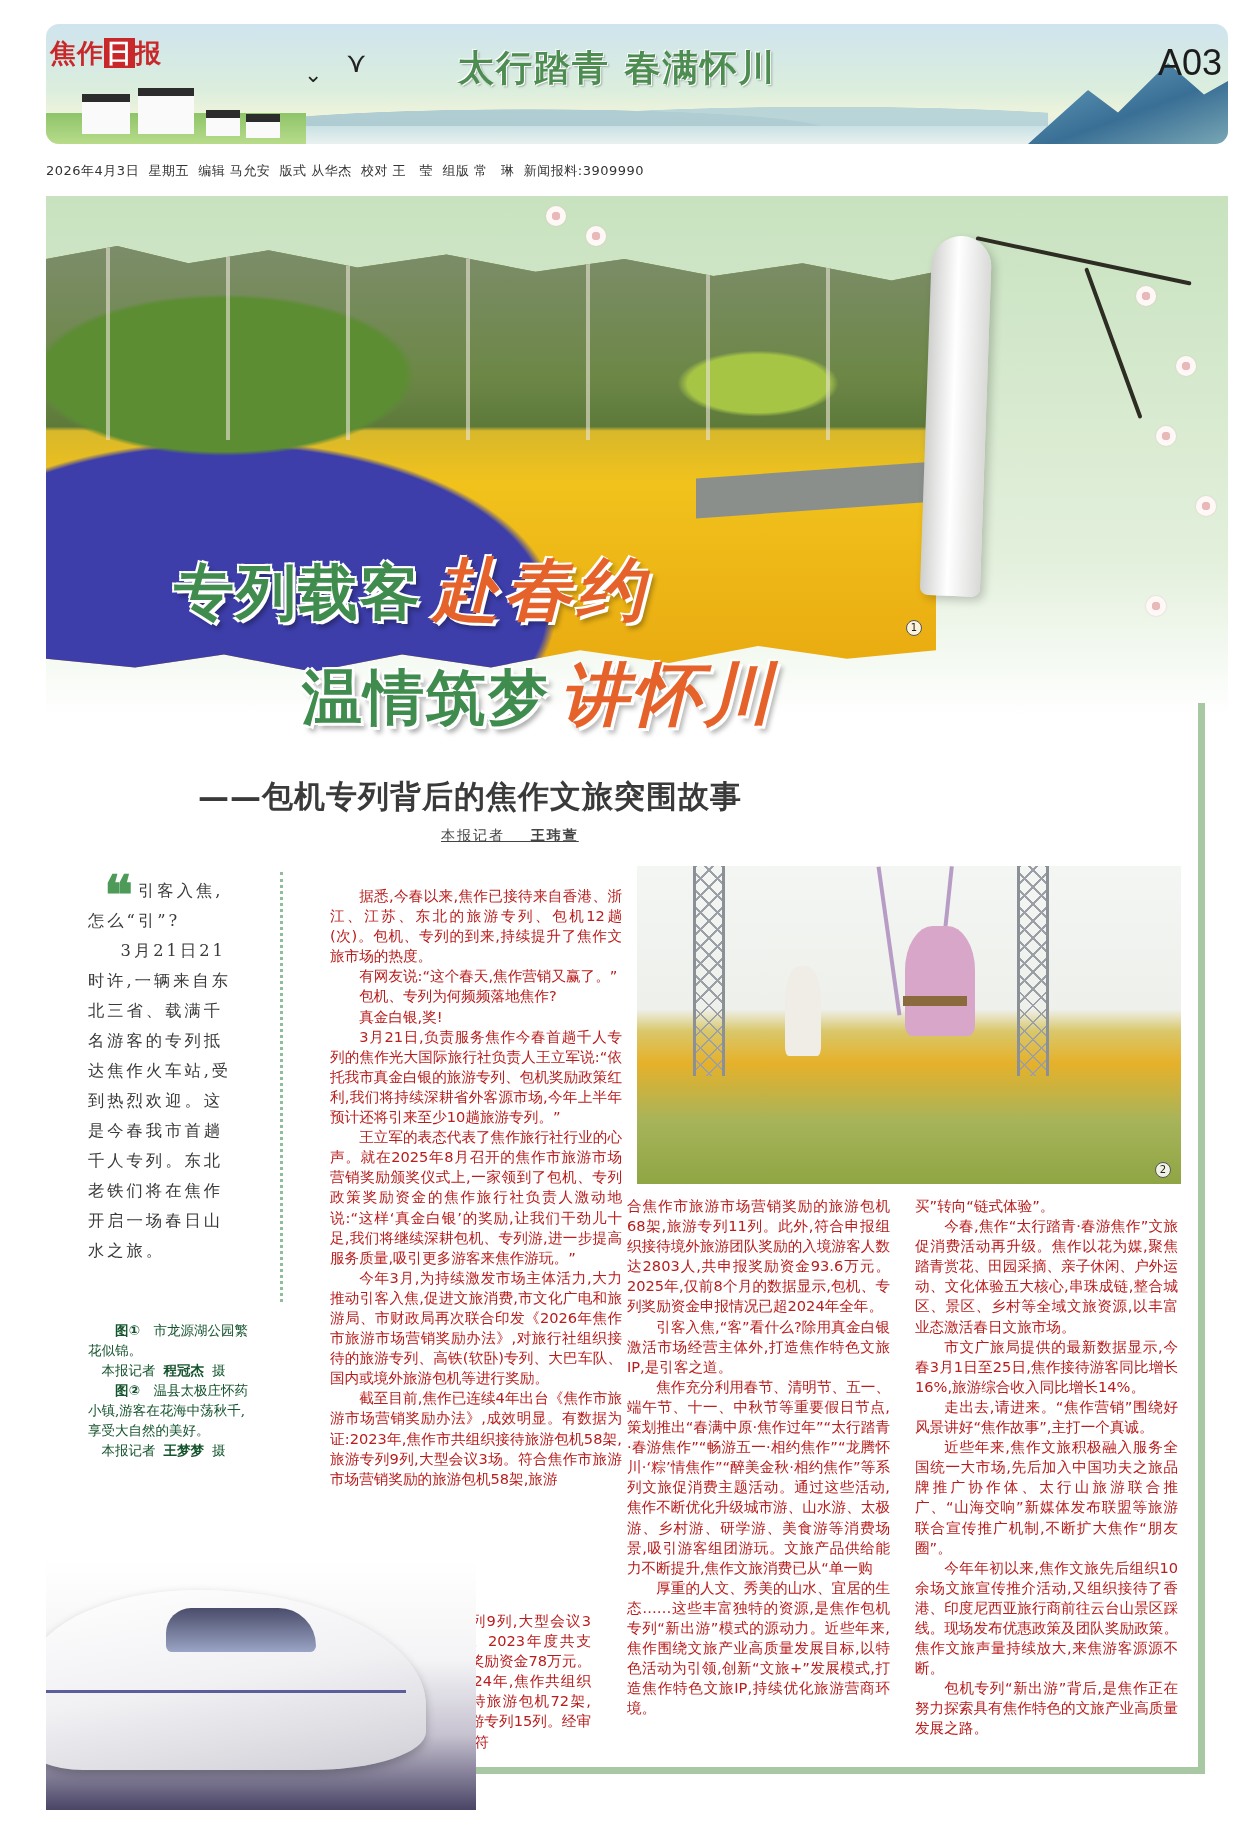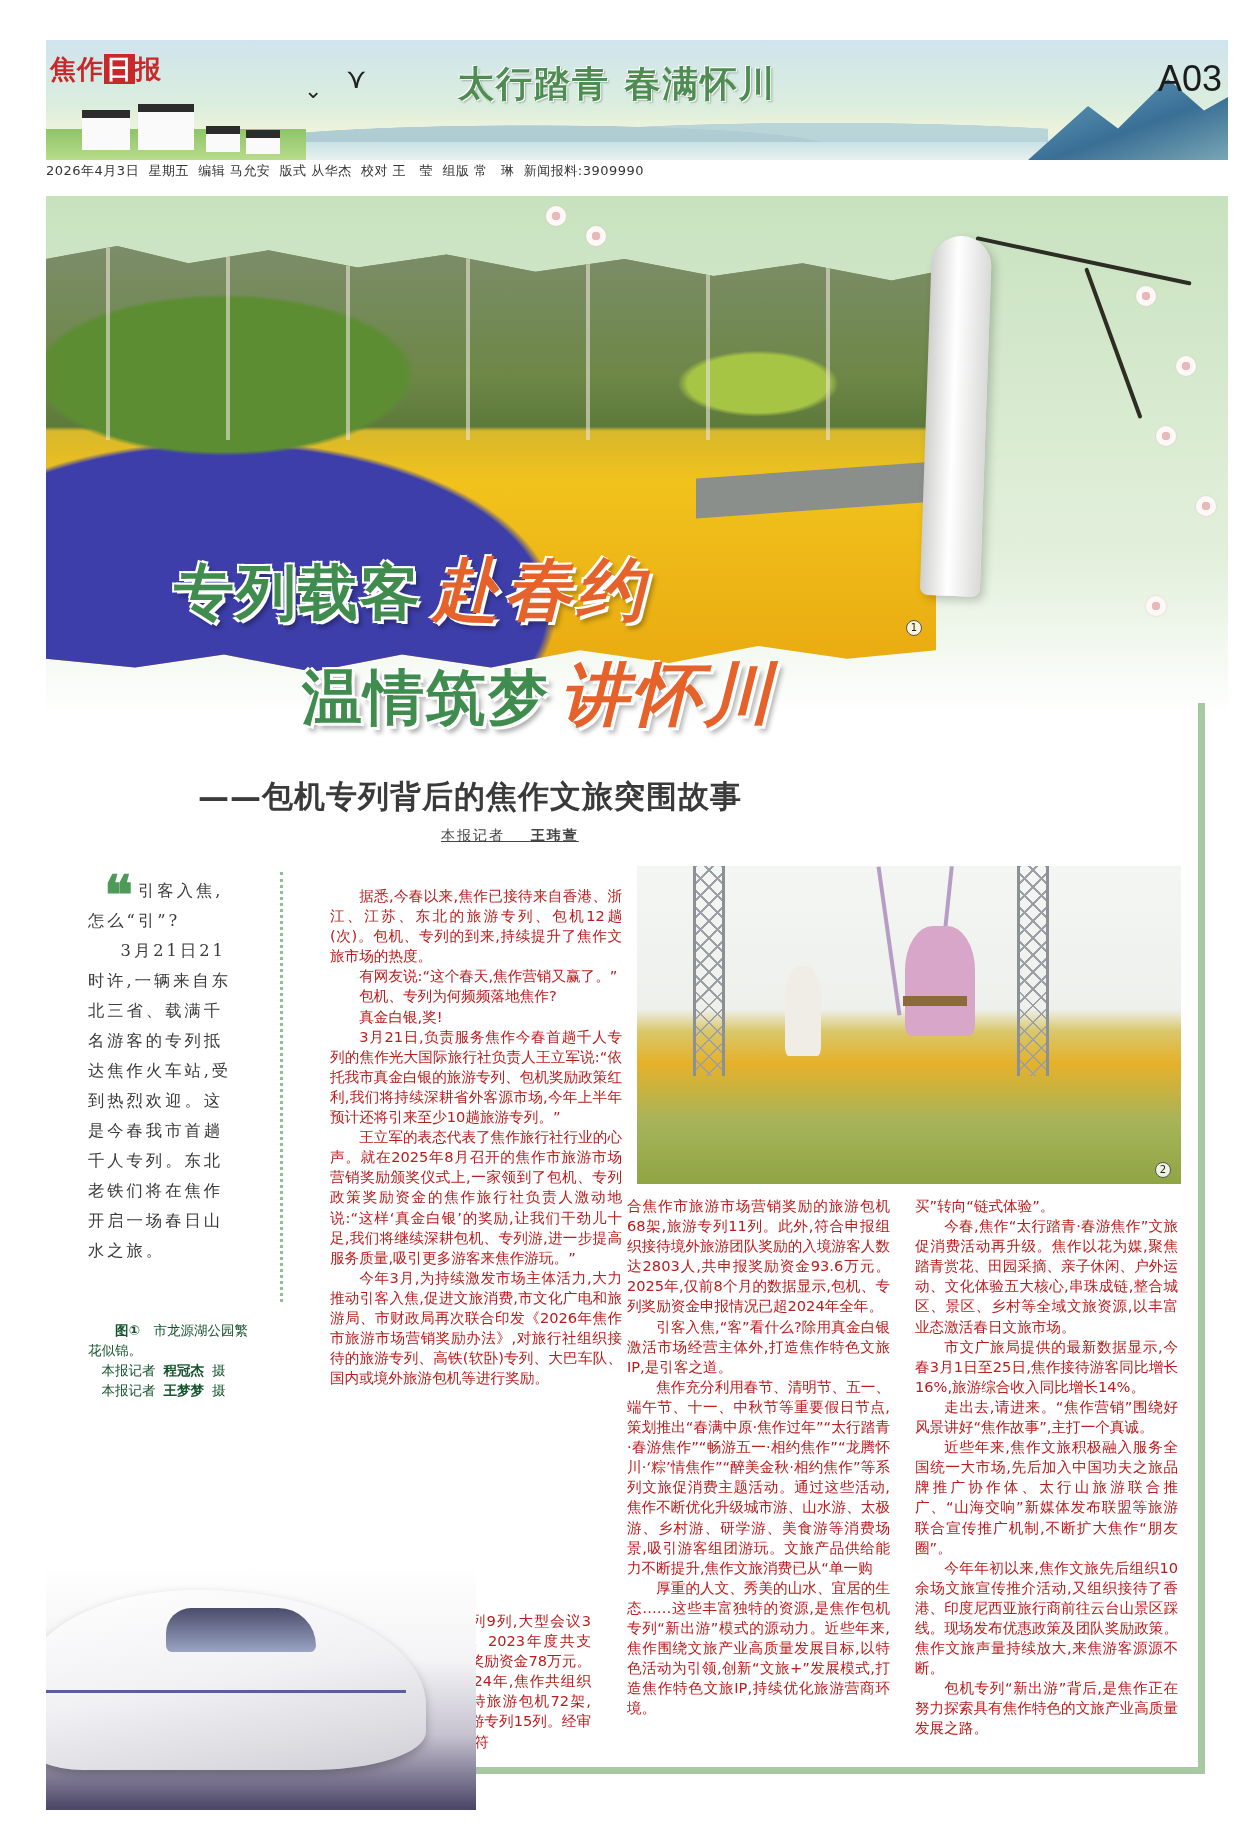--- a/index.html
+++ b/index.html
@@ -1,23 +1,24 @@
 <!DOCTYPE html>
 <html><head>
 <meta charset="utf-8">
 <style>
   * { box-sizing: border-box; margin: 0; padding: 0; }
   html, body { width: 1243px; height: 1839px; background: #ffffff; overflow: hidden; }
   body { position: relative; font-family: "DejaVu Sans", "Liberation Sans", sans-serif; color: #333; }
 
   
   .masthead {
-    position: absolute; left: 46px; top: 40px; width: 1182px; height: 120px;
+    position: absolute; left: 46px; top: 24px; width: 1182px; height: 120px;
     background: linear-gradient(180deg, #cfe4ee 0%, #dbeedd 55%, #eef3dc 75%, #d6e8ee 100%);
     overflow: hidden;
+    border-radius: 13px;
   }
   .masthead .hills {
     position: absolute; left: 260px; right: 180px; bottom: 14px; height: 36px;
     background: radial-gradient(ellipse at 30% 100%, #a9c9d1 0 40%, transparent 41%),
                 radial-gradient(ellipse at 70% 100%, #b4d2d8 0 45%, transparent 46%);
     opacity: .9;
   }
   .masthead .water { position: absolute; left: 0; right: 0; bottom: 0; height: 18px; background: linear-gradient(180deg,#c9e1e4,#e9f1ef); }
   .masthead .mountain {
     position: absolute; right: 0; bottom: 0; width: 200px; height: 90px;
@@ -193,31 +194,33 @@
 
 <div class="intro">
   <p style="text-indent:0"><span class="quote-mark">❝</span><span>引客入焦,怎么“引”?</span></p>
   <p>3月21日21时许,一辆来自东北三省、载满千名游客的专列抵达焦作火车站,受到热烈欢迎。这是今春我市首趟千人专列。东北老铁们将在焦作开启一场春日山水之旅。</p>
 </div>
 <div class="dotted-rule"></div>
 
 <div class="captions">
   <p><span class="lbl">图①</span>　<span>市龙源湖公园繁花似锦。</span></p>
   <p class="credit"><span>本报记者</span><span class="name">程冠杰</span><span>摄</span></p>
+  <p><span class="lbl">图②</span>　<span>温县太极庄怀药小镇,游客在花海中荡秋千,享受大自然的美好。</span></p>
   <p class="credit"><span>本报记者</span><span class="name">王梦梦</span><span>摄</span></p>
 </div>
 
 <div class="col" style="left:330px;top:886px;width:292px;">
   <p>据悉,今春以来,焦作已接待来自香港、浙江、江苏、东北的旅游专列、包机12趟(次)。包机、专列的到来,持续提升了焦作文旅市场的热度。</p>
   <p>有网友说:“这个春天,焦作营销又赢了。”</p>
   <p>包机、专列为何频频落地焦作?</p>
   <p>真金白银,奖!</p>
   <p>3月21日,负责服务焦作今春首趟千人专列的焦作光大国际旅行社负责人王立军说:“依托我市真金白银的旅游专列、包机奖励政策红利,我们将持续深耕省外客源市场,今年上半年预计还将引来至少10趟旅游专列。”</p>
   <p>王立军的表态代表了焦作旅行社行业的心声。就在2025年8月召开的焦作市旅游市场营销奖励颁奖仪式上,一家领到了包机、专列政策奖励资金的焦作旅行社负责人激动地说:“这样‘真金白银’的奖励,让我们干劲儿十足,我们将继续深耕包机、专列游,进一步提高服务质量,吸引更多游客来焦作游玩。”</p>
   <p>今年3月,为持续激发市场主体活力,大力推动引客入焦,促进文旅消费,市文化广电和旅游局、市财政局再次联合印发《2026年焦作市旅游市场营销奖励办法》,对旅行社组织接待的旅游专列、高铁(软卧)专列、大巴车队、国内或境外旅游包机等进行奖励。</p>
+  <p>截至目前,焦作已连续4年出台《焦作市旅游市场营销奖励办法》,成效明显。有数据为证:2023年,焦作市共组织接待旅游包机58架,旅游专列9列,大型会议3场。符合焦作市旅游市场营销奖励的旅游包机58架,旅游</p>
 </div>
 <div class="col" style="left:455px;top:1611px;width:136px;">
   <p class="noindent">专列9列,大型会议3场。2023年度共支付奖励资金78万元。2024年,焦作共组织接待旅游包机72架,旅游专列15列。经审核,符</p>
 </div>
 
 <div class="photo2">
   <div class="pylon" style="left:56px;"></div>
   <div class="pylon" style="left:380px;"></div>
   <div class="swing-rope" style="left:250px;height:150px;transform:rotate(-8deg);"></div>
   <div class="swing-rope" style="left:306px;height:130px;transform:rotate(6deg);"></div>

